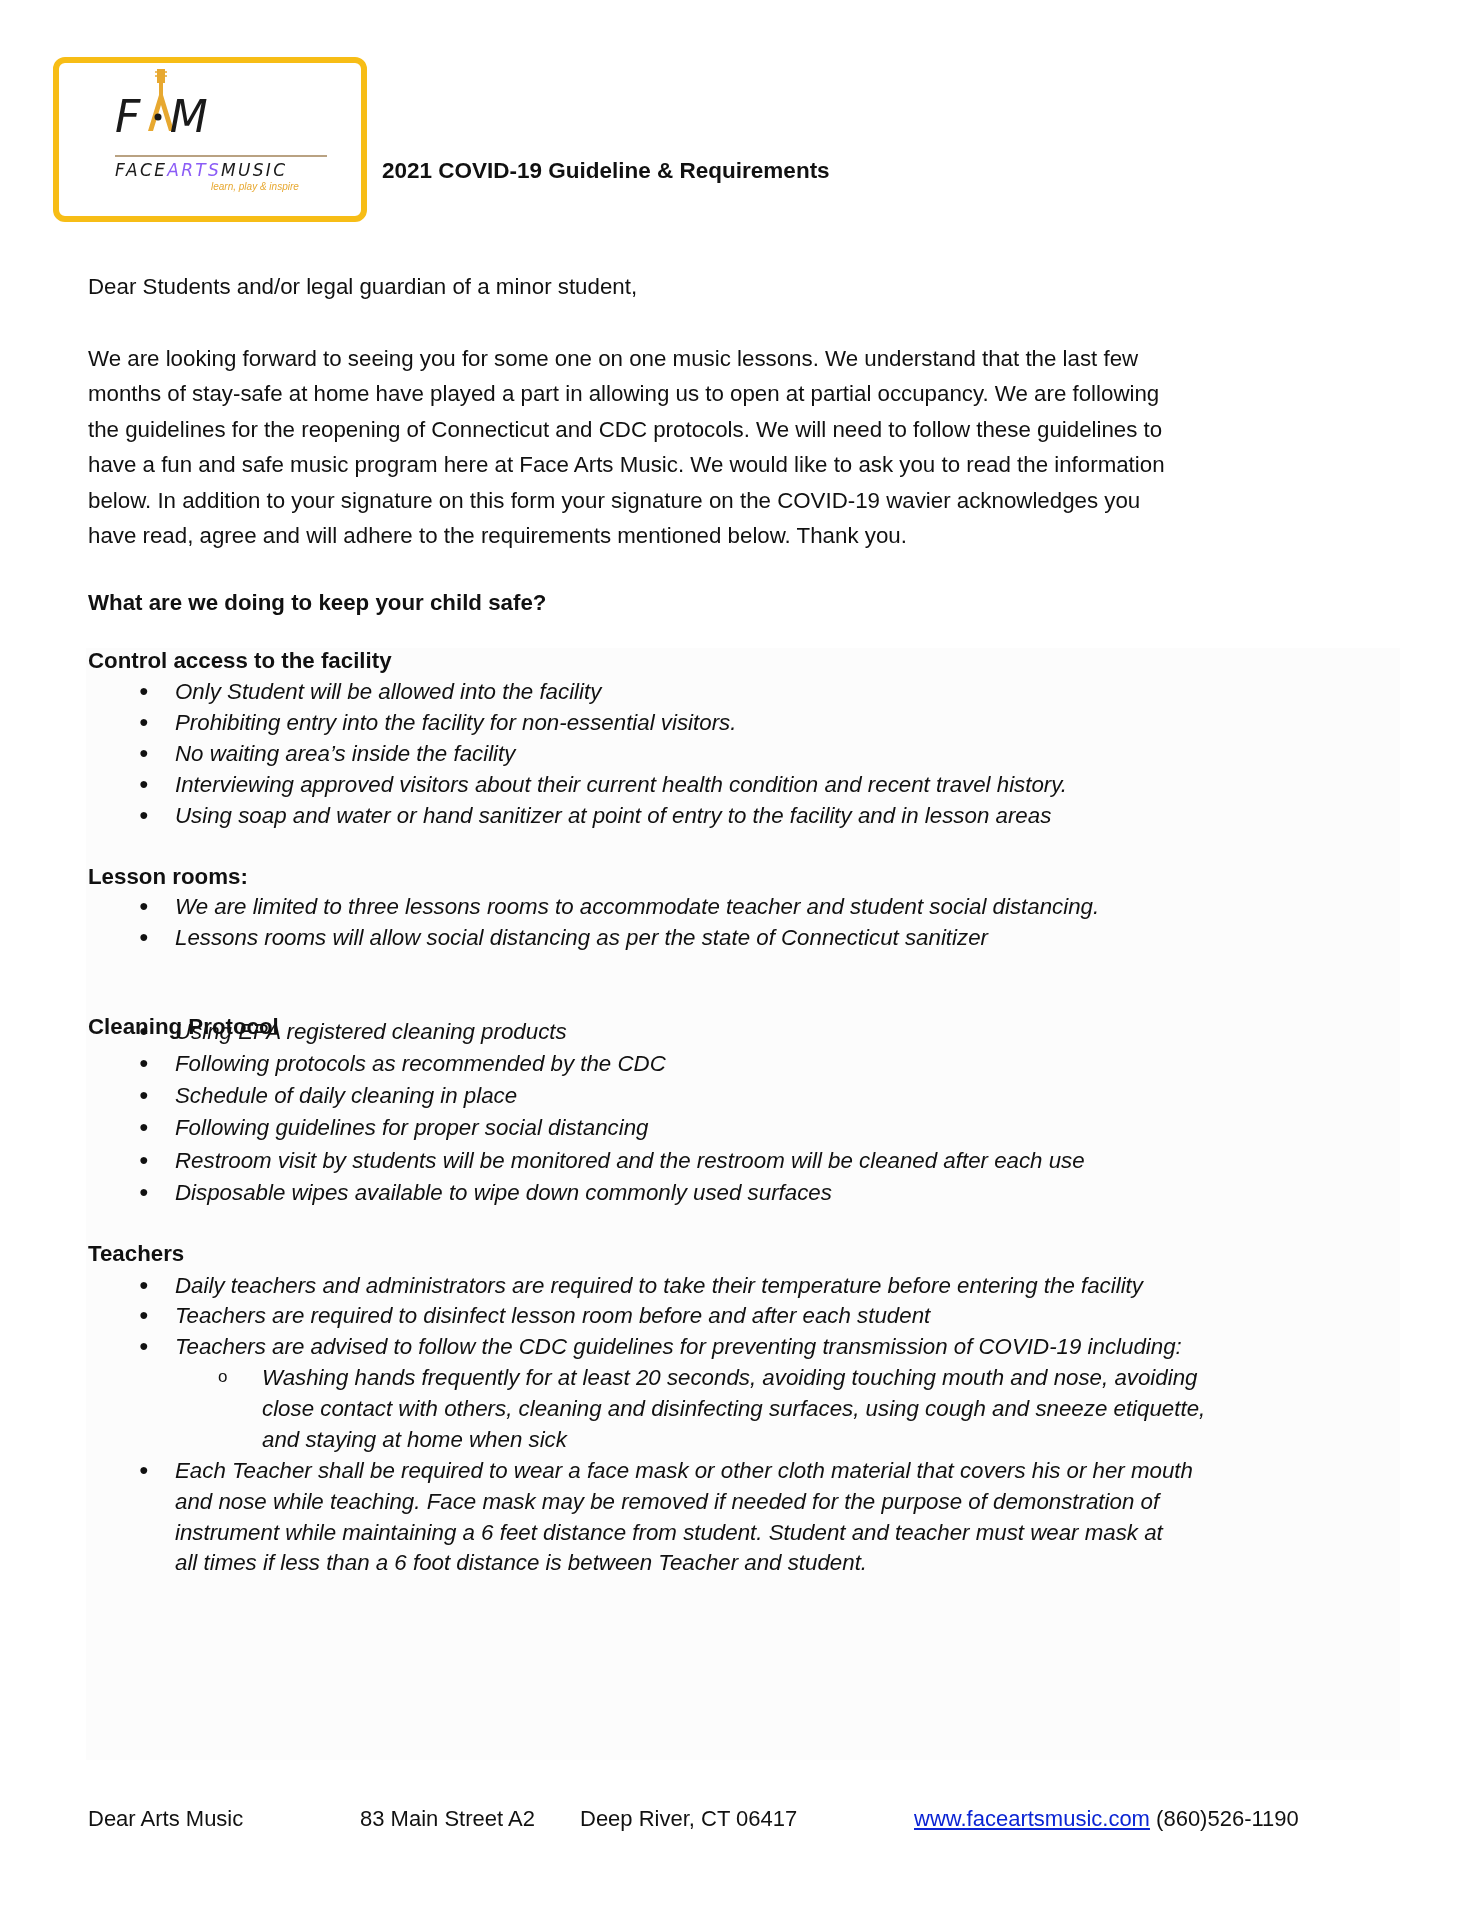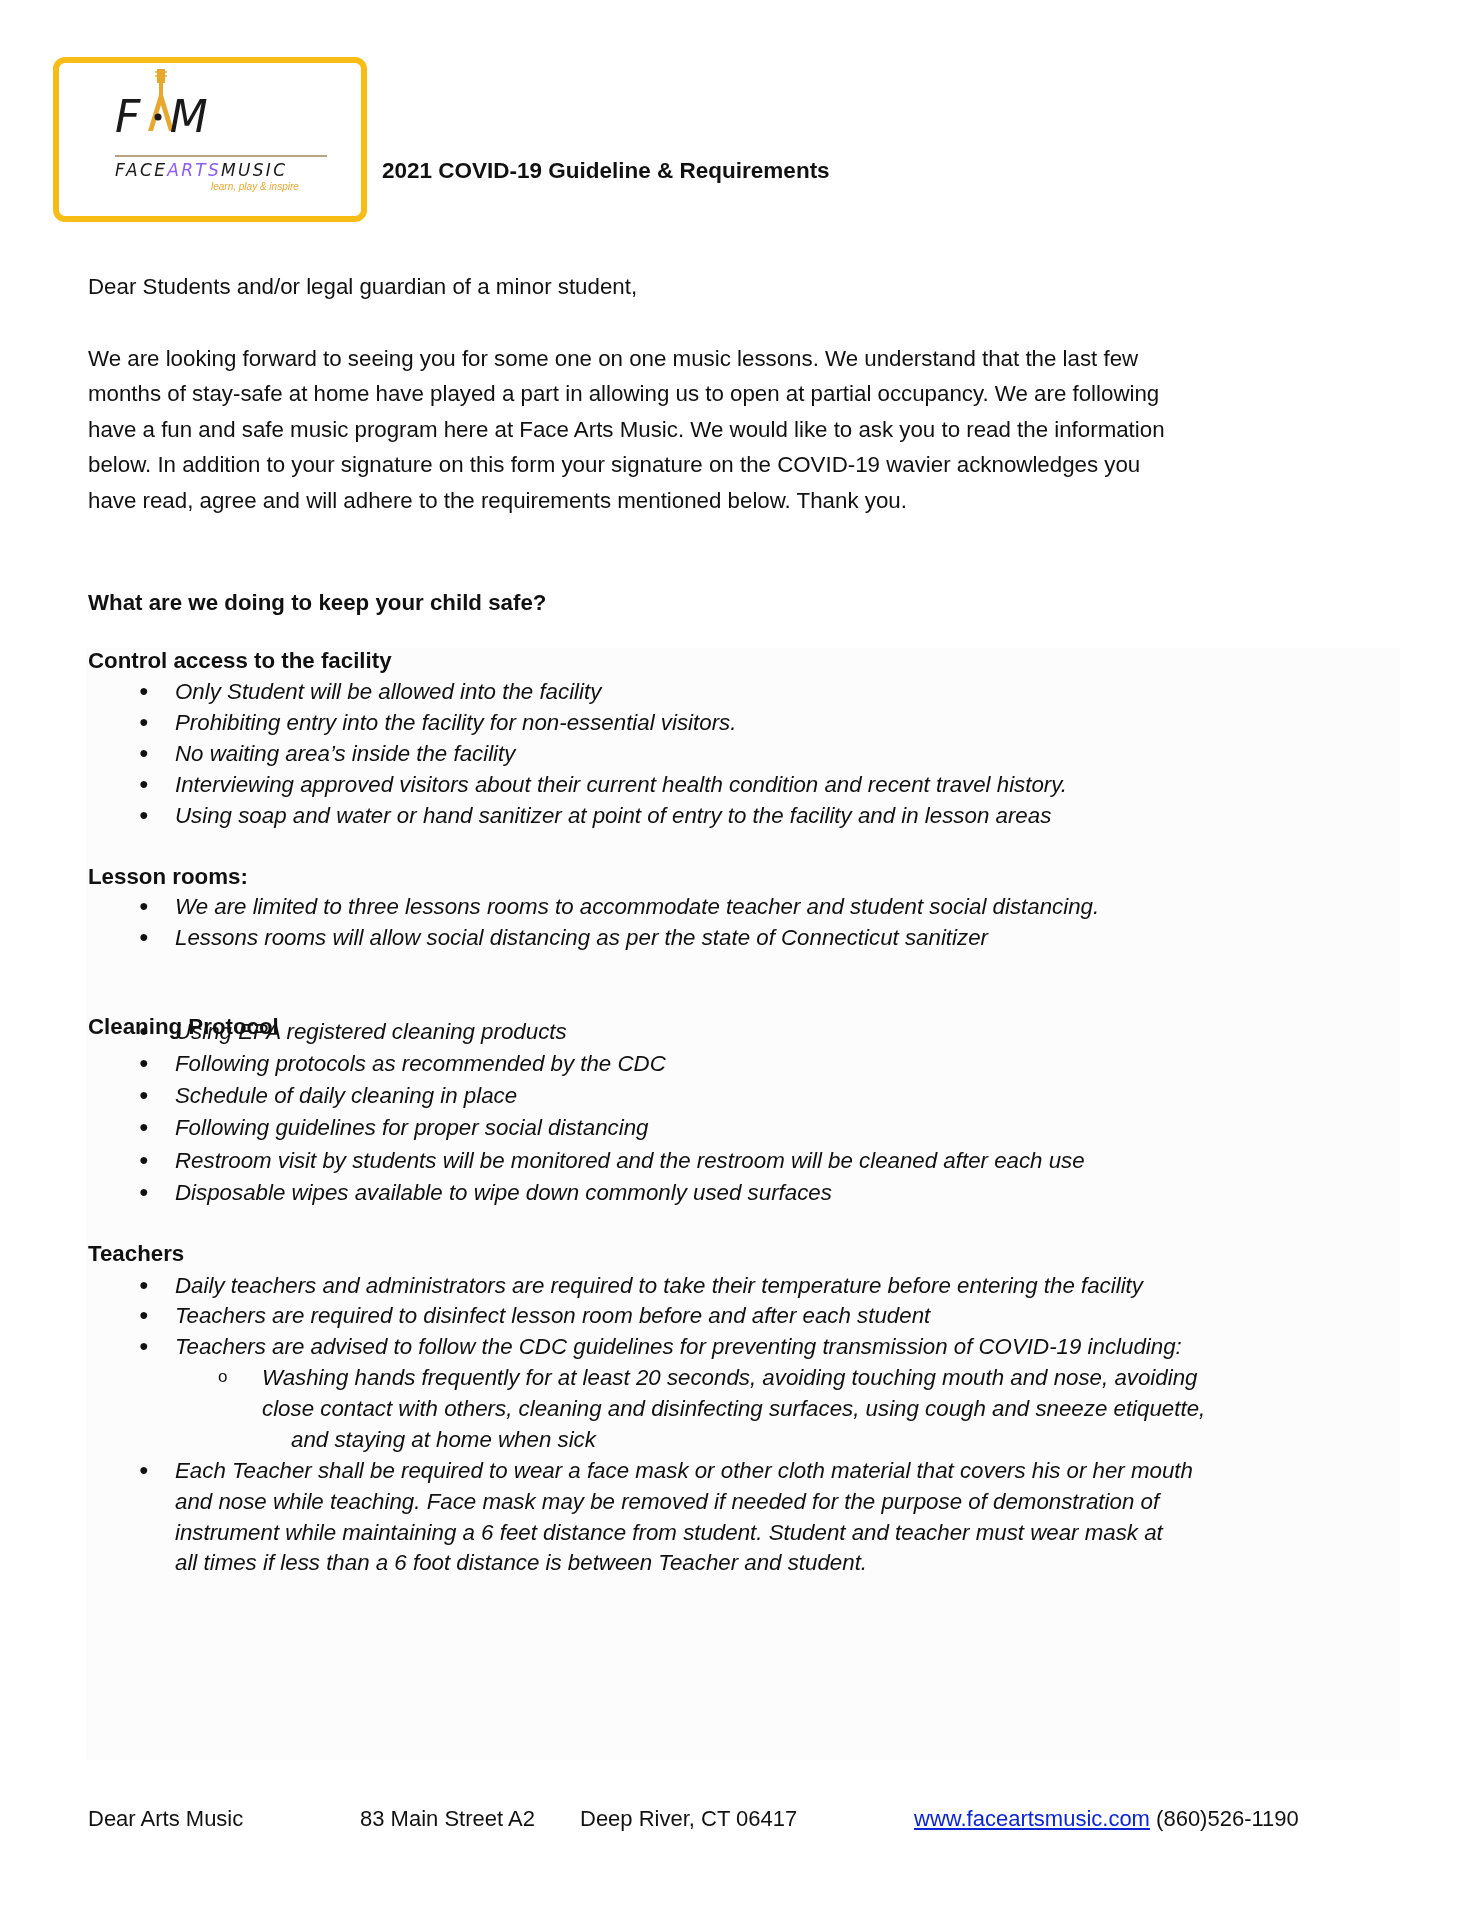--- a/index.html
+++ b/index.html
@@ -62,20 +62,21 @@
   <div class="logo-tag">learn, play &amp; inspire</div>
 </div>
 
 <div class="abs title">2021 COVID-19 Guideline &amp; Requirements</div>
 
 <div class="abs greeting">Dear Students and/or legal guardian of a minor student,</div>
 
 <div class="abs para">
   <span>We are looking forward to seeing you for some one on one music lessons.  We understand that the last few</span>
   <span>months of stay-safe at home have played a part in allowing us to open at partial occupancy.  We are following</span>
+  <span>the guidelines for the reopening of Connecticut and CDC protocols.  We will need to follow these guidelines to</span>
   <span>have a fun and safe music program here at Face Arts Music.  We would like to ask you to read the information</span>
   <span>below.  In addition to your signature on this form your signature on the COVID-19 wavier acknowledges you</span>
   <span>have read, agree and will adhere to the requirements mentioned below.  Thank you.</span>
 </div>
 
 <div class="abs h" style="top:590px;">What are we doing to keep your child safe?</div>
 
 <div class="abs h" style="top:648px;">Control access to the facility</div>
 <div>
   <span class="dot" style="left:139px;top:682px;">●</span>
@@ -119,21 +120,21 @@
   <span class="dot" style="left:139px;top:1276px;">●</span>
   <div class="item" style="top:1271px;">Daily teachers and administrators are required to take their temperature before entering the facility</div>
   <span class="dot" style="left:139px;top:1306px;">●</span>
   <div class="item" style="top:1301px;">Teachers are required to disinfect lesson room before and after each student</div>
   <span class="dot" style="left:139px;top:1337px;">●</span>
   <div class="item" style="top:1332px;">Teachers are advised to follow the CDC guidelines for preventing transmission of COVID-19 including:</div>
 
   <span class="sub-o" style="left:218px;top:1367px;">o</span>
   <div class="item" style="left:262px;top:1363px;">Washing hands frequently for at least 20 seconds, avoiding touching mouth and nose, avoiding</div>
   <div class="item" style="left:262px;top:1394px;">close contact with others, cleaning and disinfecting surfaces, using cough and sneeze etiquette,</div>
-  <div class="item" style="left:262px;top:1425px;margin-left:29px;">and staying at home when sick</div>
+  <div class="item" style="left:262px;top:1425px;">and staying at home when sick</div>
 
   <span class="dot" style="left:139px;top:1461px;">●</span>
   <div class="item" style="top:1456px;">Each Teacher shall be required to wear a face mask or other cloth material that covers his or her mouth</div>
   <div class="item" style="top:1487px;">and nose while teaching.  Face mask may be removed if needed for the purpose of demonstration of</div>
   <div class="item" style="top:1518px;">instrument while maintaining a 6 feet distance from student.  Student and teacher must wear mask at</div>
   <div class="item" style="top:1548px;">all times if less than a 6 foot distance is between Teacher and student.</div>
 </div>
 
 <div class="abs footer" style="left:88px;">Dear Arts Music</div>
 <div class="abs footer" style="left:360px;">83 Main Street A2</div>

